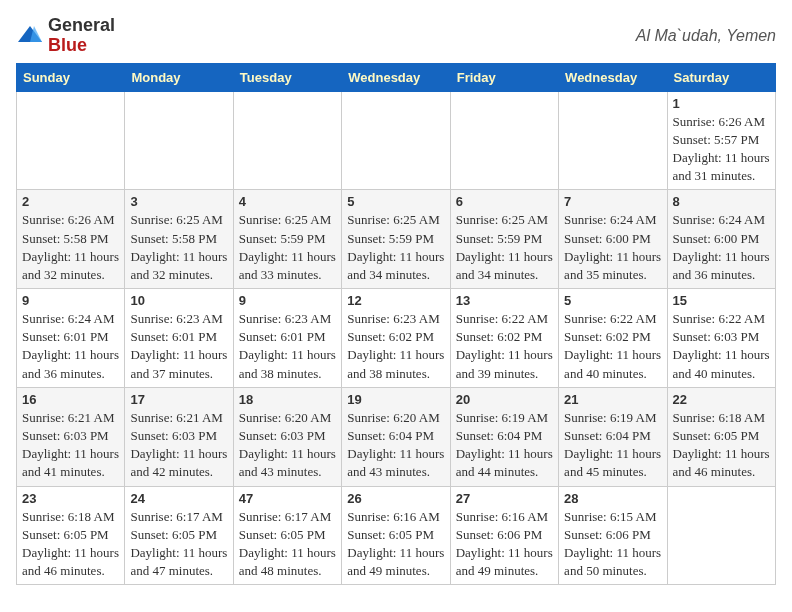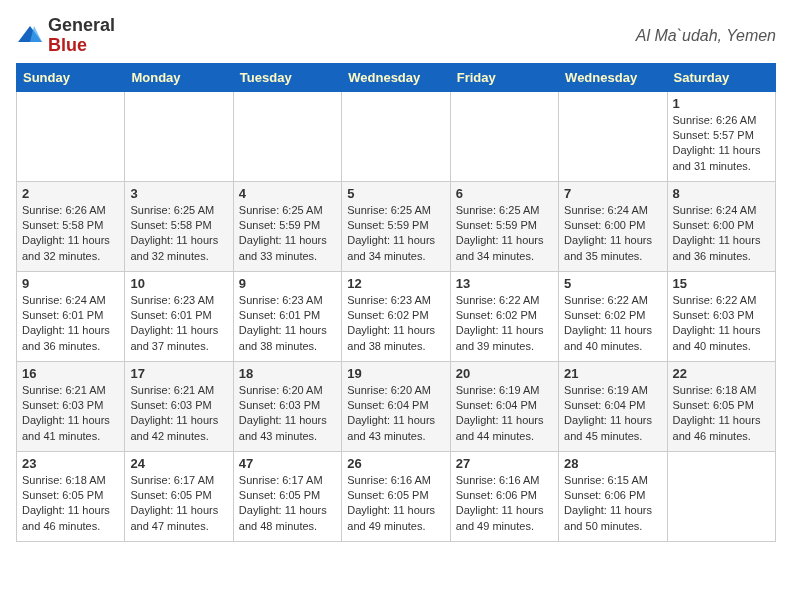--- a/index.html
+++ b/index.html
@@ -68,23 +68,24 @@
       height: 90px;
     }
     .day-num {
       font-size: 13px;
       font-weight: bold;
       color: #333;
       display: block;
       margin-bottom: 2px;
     }
     .day-info {
-      font-size: 11px;
+      font-size: 13px;
       color: #333;
       line-height: 1.4;
+      font-family: Liberation Serif, serif;
     }
     .empty-cell {
       background: #f9f9f9;
     }
     tr:nth-child(odd) td { background: #fff; }
     tr:nth-child(even) td { background: #f5f5f5; }
     .calendar thead tr th { background: #1565c0; }
   </style>
 </head>
 <body>

